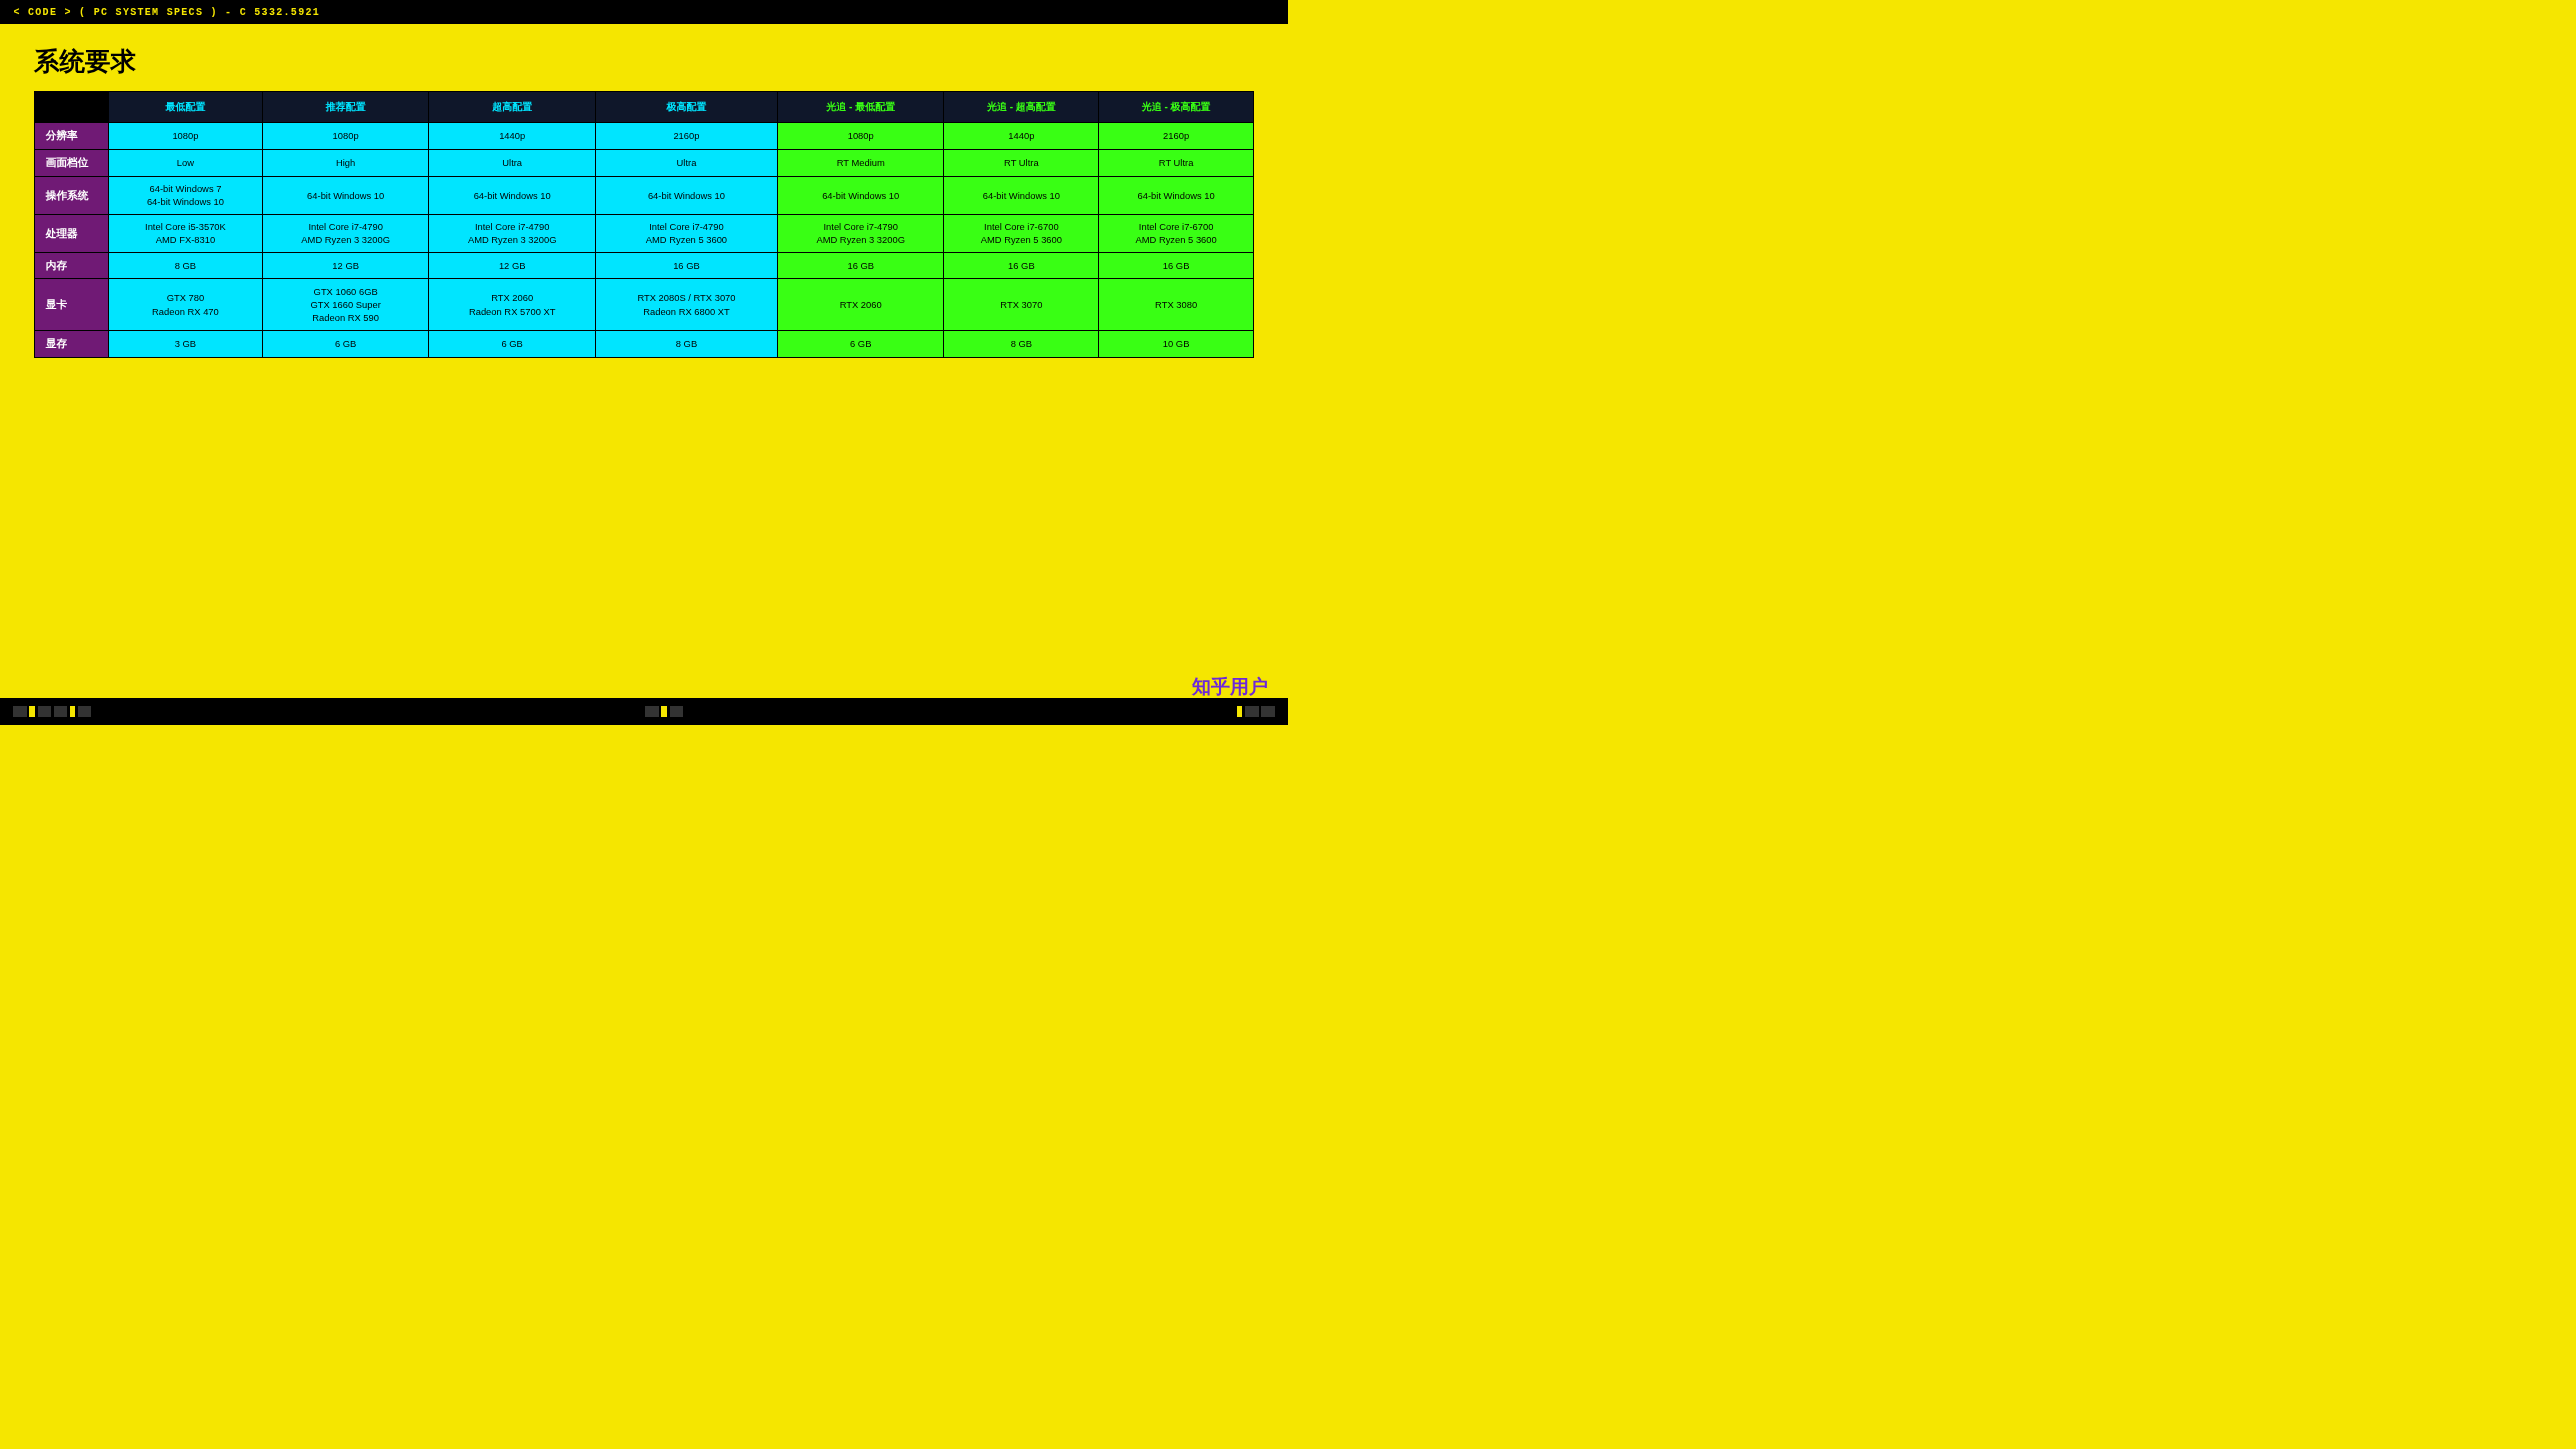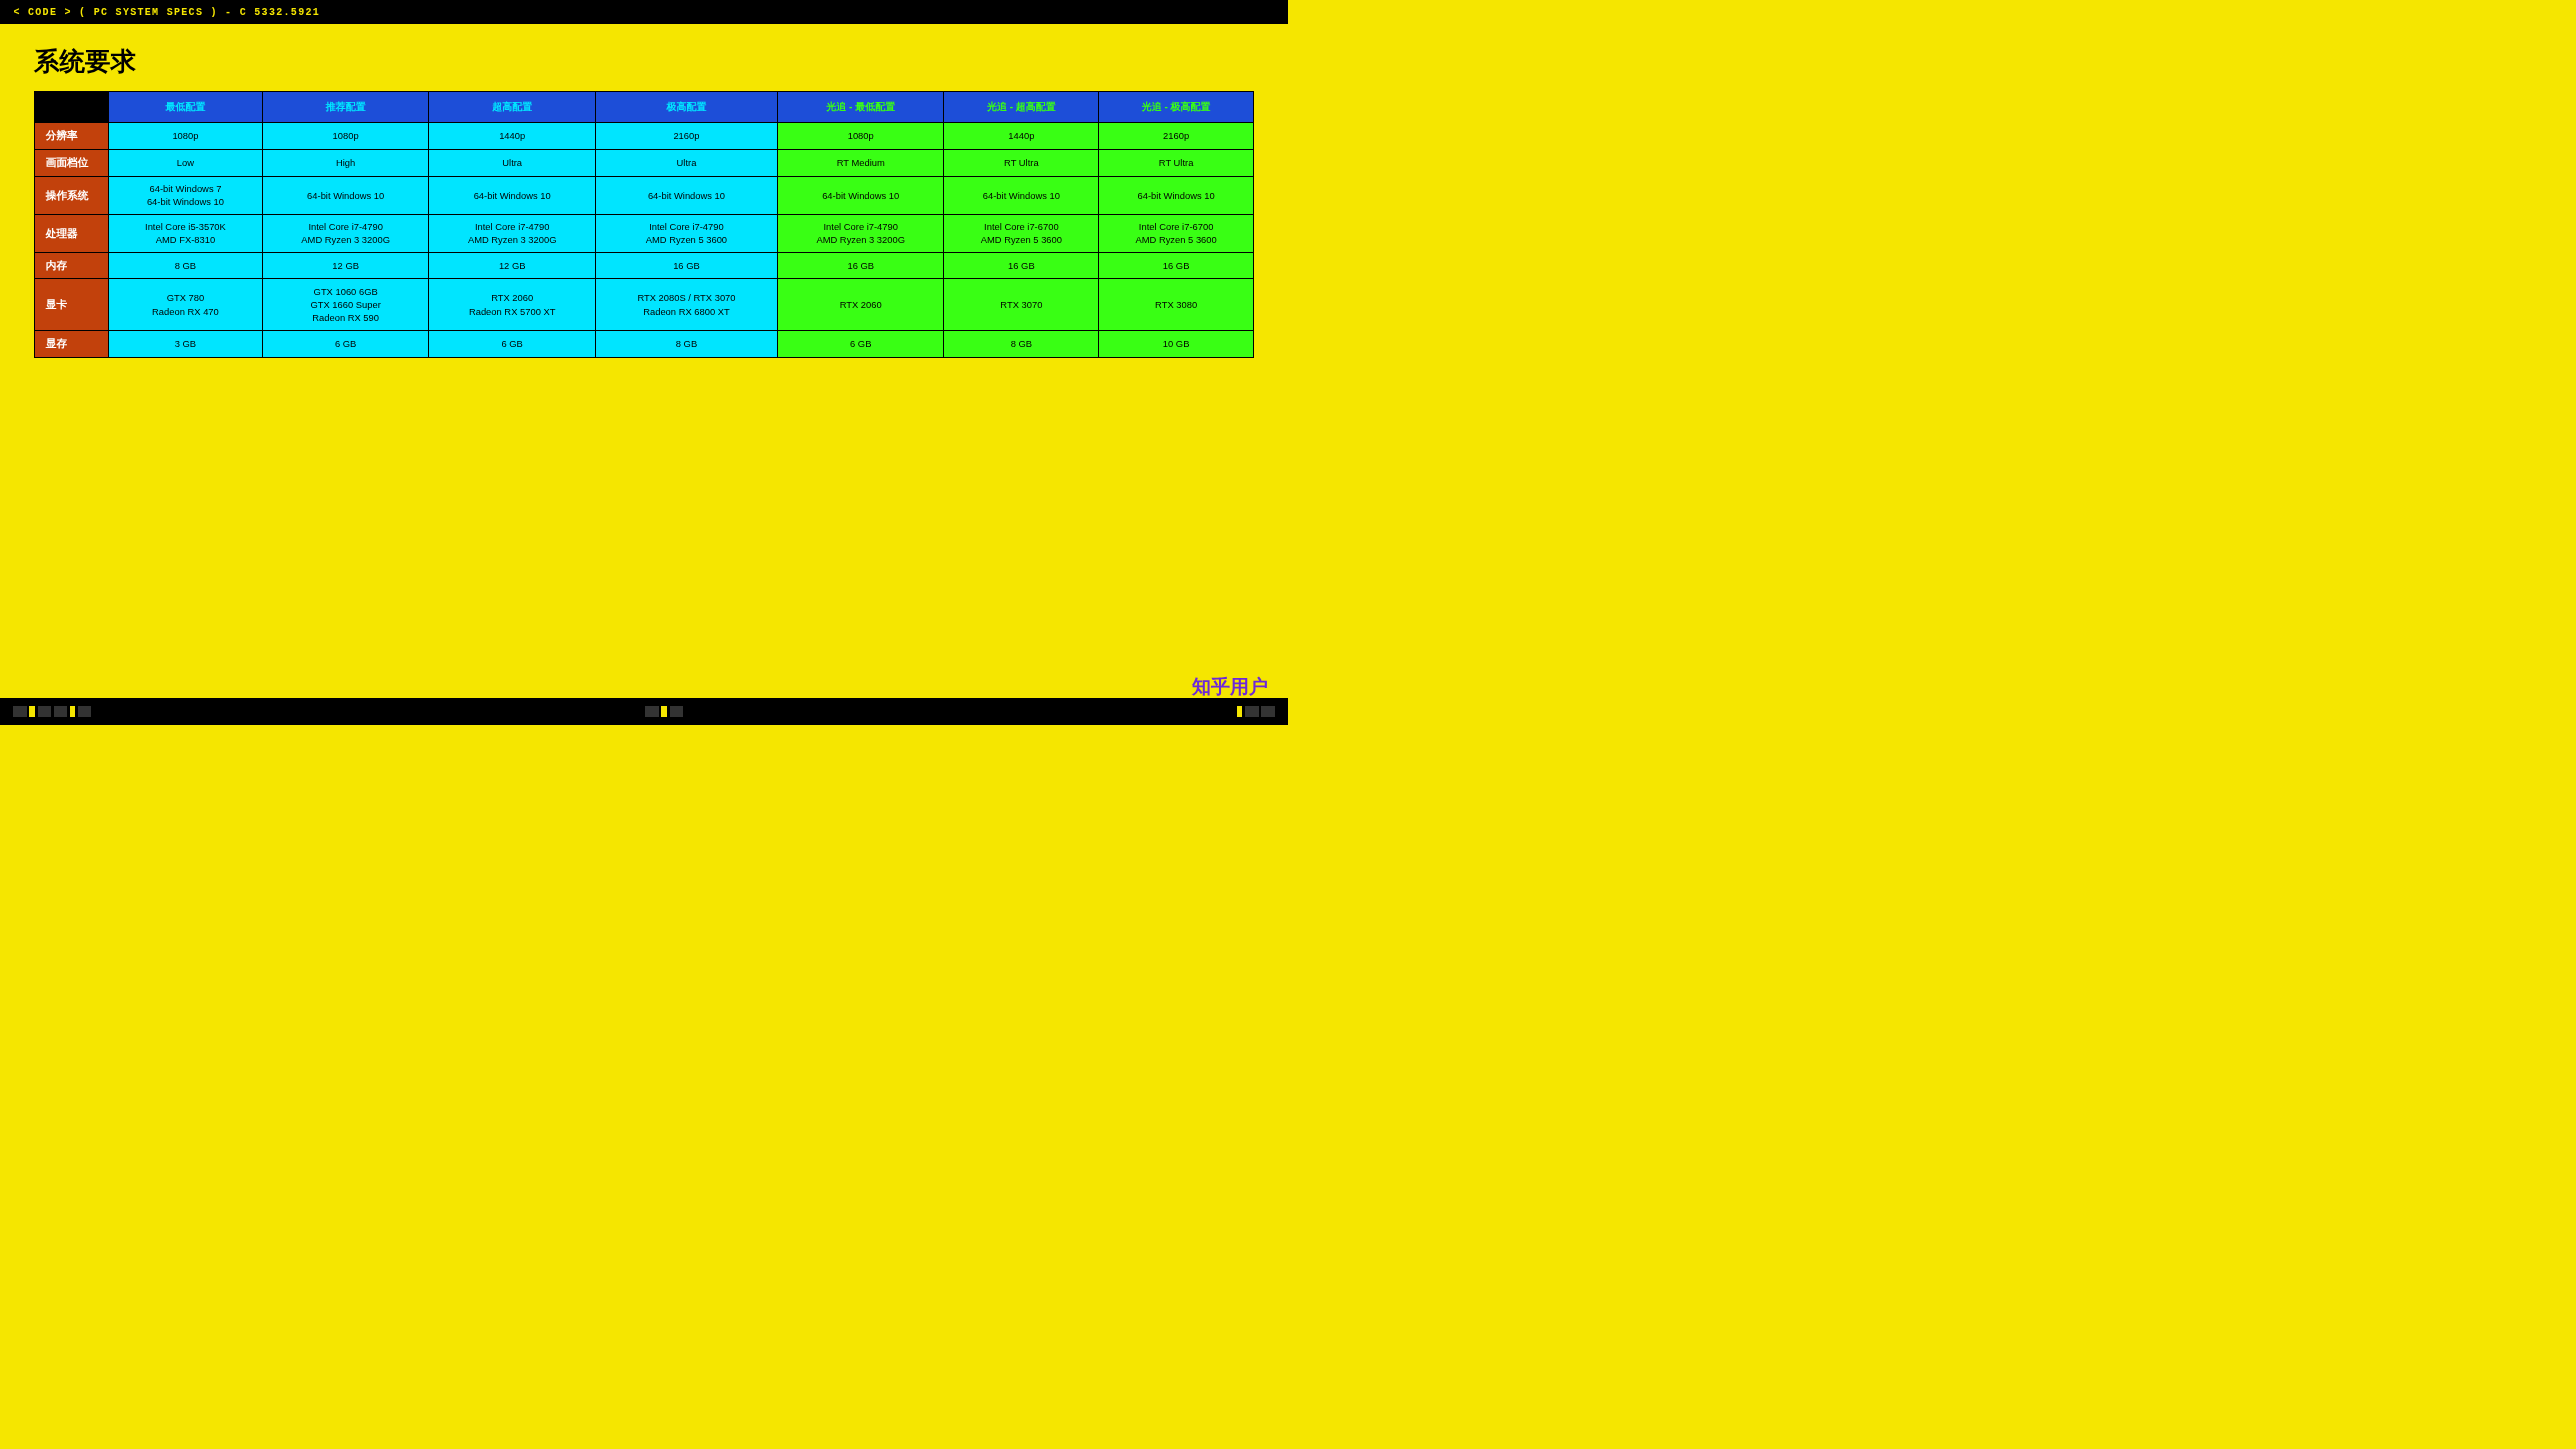--- a/index.html
+++ b/index.html
@@ -124,39 +124,39 @@
       border: 1.3px solid #000;
       text-align: center;
       vertical-align: middle;
       padding: 5.4px 6.7px;
       font-size: 9.4px;
       line-height: 1.4;
     }
 
     
     thead th {
-      background: #1d4ed8;
+      background: #0f172a;
       color: #00e5ff;
       font-size: 10px;
       font-weight: bold;
       padding: 8px 5.4px;
     }
 
     thead th.raytracing {
       color: #39ff14;
     }
 
     thead th.row-label {
       color: transparent;
       background: #000;
     }
 
     
     td.row-label {
-      background: #c2410c;
+      background: #701a75;
       color: #fff;
       font-weight: bold;
       font-size: 10.7px;
       text-align: left;
       padding-left: 10.7px;
       width: 74px;
       margin-left: 13px;
     }
 
     

